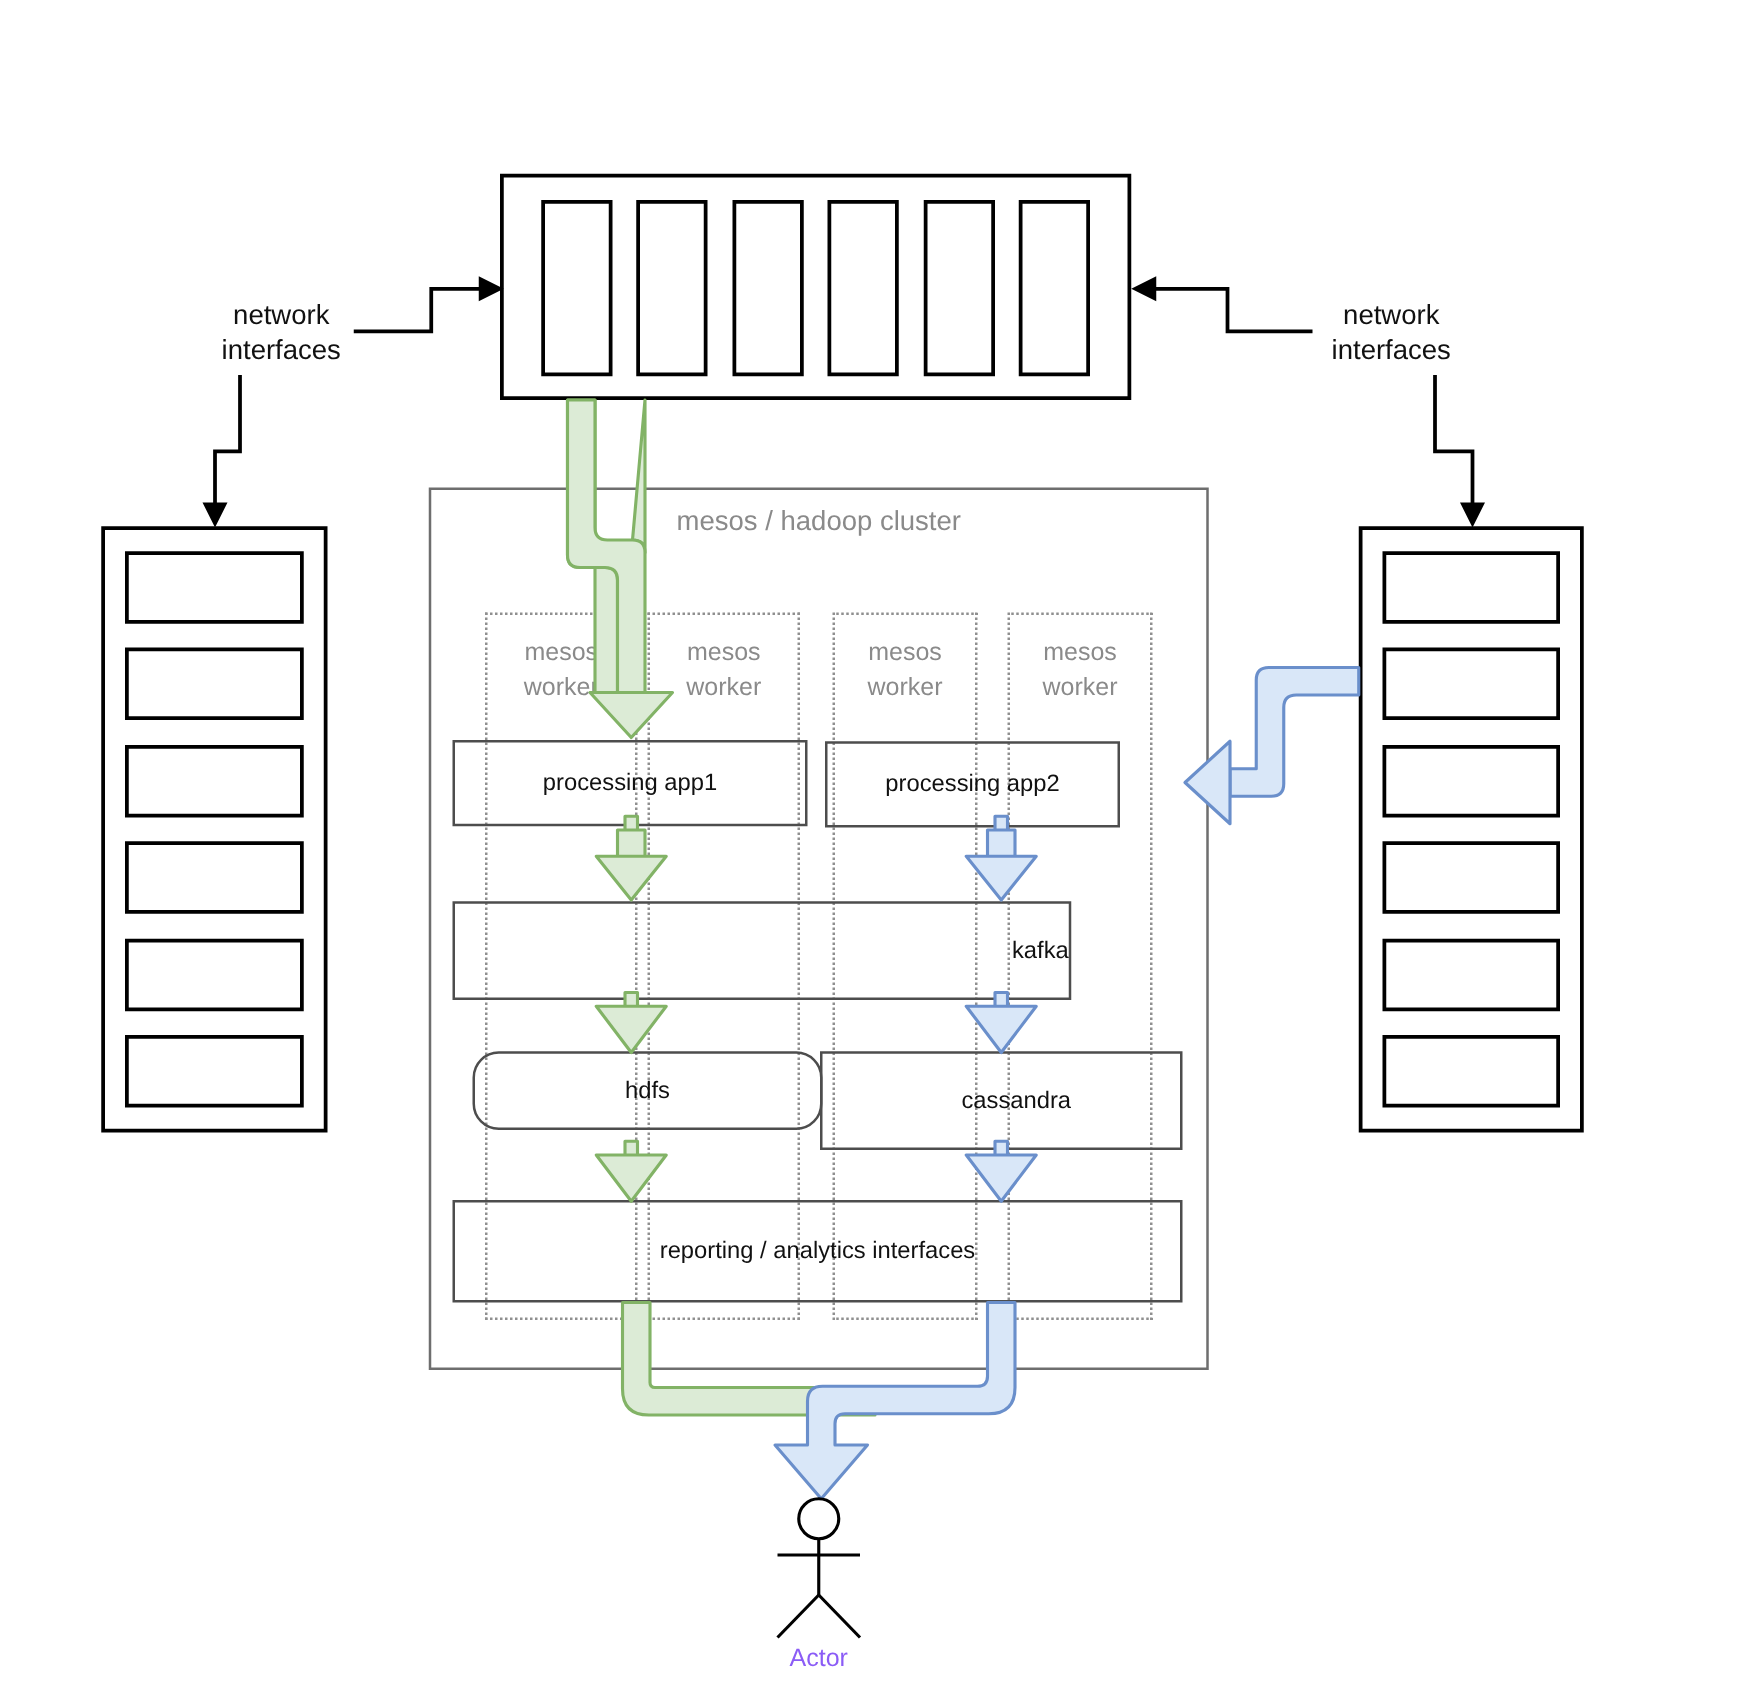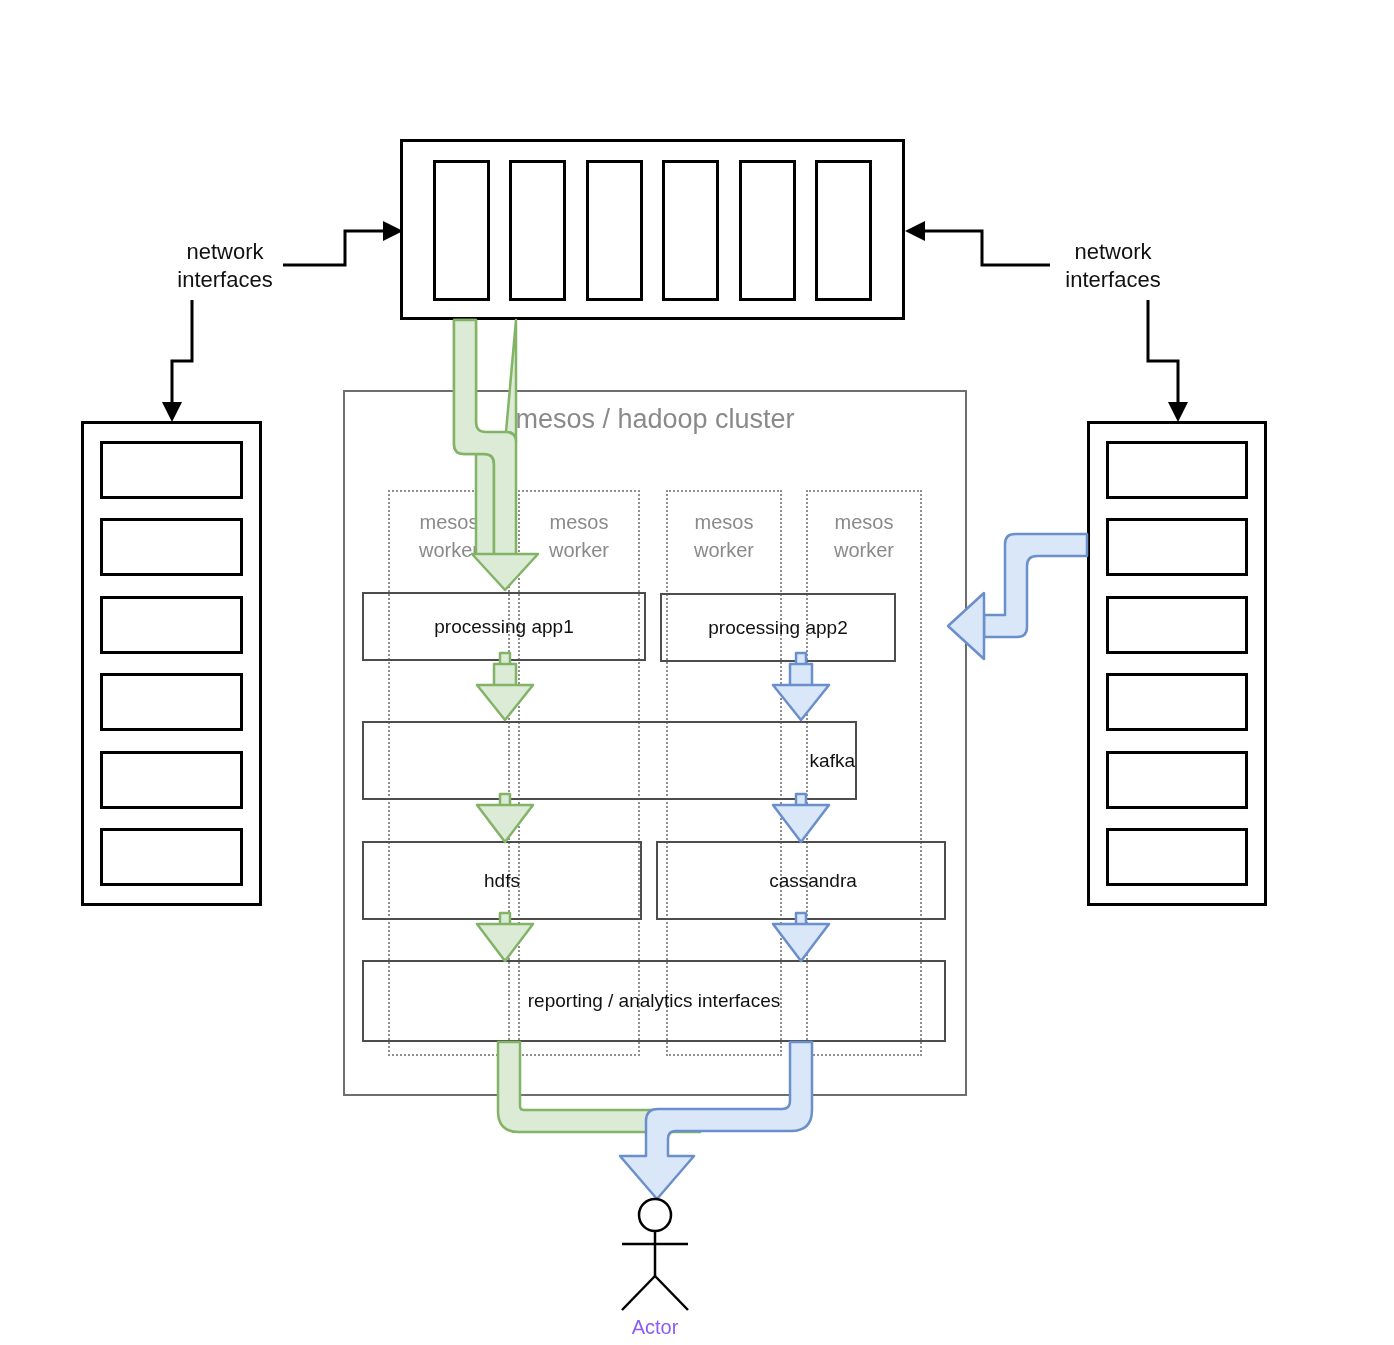--- a/index.html
+++ b/index.html
@@ -27,32 +27,32 @@
   .side-box{width:181px;height:485px;display:flex;flex-direction:column;justify-content:space-between;padding:17px 16px;}
   .left-box{left:81px;top:373px;}
   .right-box{left:1087px;top:373px;width:180px;}
   .side-slot{height:58px;border:3px solid var(--outer-border);box-sizing:border-box;background:#fff;}
   
   .nif-label{width:130px;text-align:center;font-size:22px;line-height:28px;color:#111;}
   .nif-left{left:160px;top:190px;}
   .nif-right{left:1048px;top:190px;}
   
   .cluster-box{left:343px;top:342px;width:624px;height:706px;border:2px solid var(--cluster-border);background:transparent;}
-  .cluster-title{left:343px;top:356px;width:624px;text-align:center;font-size:27px;color:var(--muted-text);}
+  .cluster-title{left:343px;top:356px;width:624px;text-align:center;font-size:22px;color:var(--muted-text);}
   .worker-box{top:442px;height:566px;border:2px dotted #8f8f8f;background:transparent;text-align:center;padding-top:16px;font-size:20px;line-height:28px;color:var(--muted-text);}
   .w1{left:388px;width:122px;}
   .w2{left:518px;width:122px;}
   .w3{left:666px;width:116px;}
   .w4{left:806px;width:116px;}
   
   .node-box{border:2px solid var(--box-border);background:transparent;display:flex;align-items:center;justify-content:center;font-size:19px;color:#111;}
   .app1{left:362px;top:544px;width:284px;height:69px;}
   .app2{left:660px;top:545px;width:236px;height:69px;}
   .kafka{left:362px;top:673px;width:495px;height:79px;justify-content:flex-end;}
-  .hdfs{left:362px;top:793px;width:280px;height:79px;}
+  .hdfs{left:378px;top:793px;width:280px;height:63px;border-radius:21px;}
   .cassandra{left:656px;top:793px;width:290px;height:79px;padding-left:24px;}
   .reporting{left:362px;top:912px;width:584px;height:82px;}
   
   .overlay{left:0;top:0;width:1394px;height:1345px;pointer-events:none;}
   .blk{stroke:#000;stroke-width:3;fill:none;}
   .blk-head{fill:#000;stroke:none;}
   .flow-green{fill:var(--flow-green-fill);stroke:var(--flow-green-stroke);stroke-width:2.5;stroke-linejoin:round;}
   .flow-blue{fill:var(--flow-blue-fill);stroke:var(--flow-blue-stroke);stroke-width:2.5;stroke-linejoin:round;}
   .actor-stroke{stroke:#000;stroke-width:2.5;fill:none;}
   .actor-head{stroke:#000;stroke-width:2.5;fill:#fff;}

